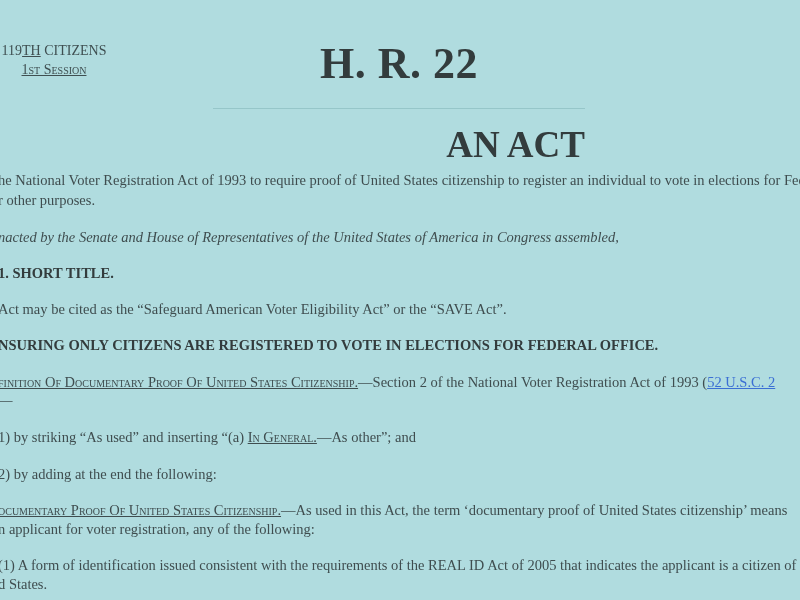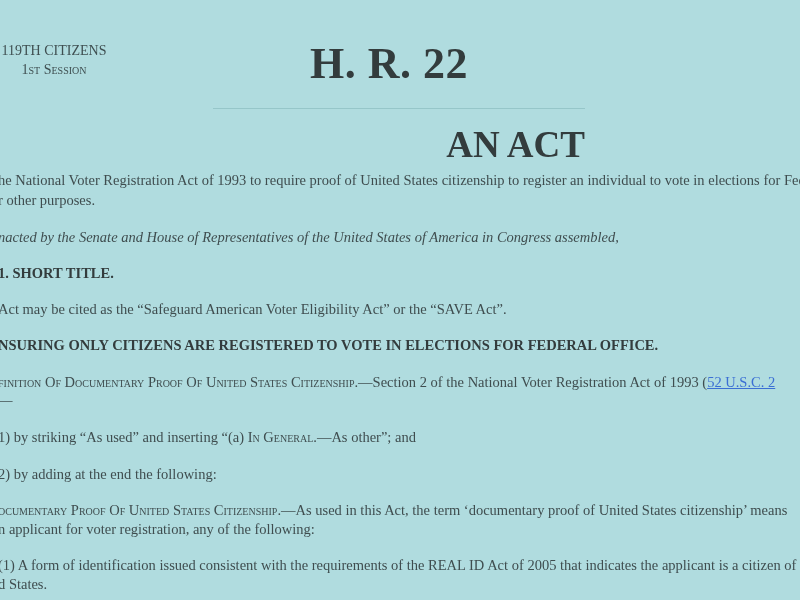--- a/index.html
+++ b/index.html
@@ -25,24 +25,24 @@
     .congress-block {
       position: absolute;
       left: -6px;
       top: 41px;
       width: 120px;
       text-align: center;
       font-size: 14px;
       line-height: 19px;
       color: #3f4f51;
     }
-    .sc { font-variant: small-caps; }
+    .sc { font-variant: small-caps; text-decoration: underline; }
     .title-hr {
       position: absolute;
-      left: 203px;
+      left: 213px;
       width: 372px;
       top: 38px;
       text-align: center;
       font-size: 44px;
       font-weight: bold;
       color: #333c3d;
       letter-spacing: 0.5px;
     }
     .divider {
       position: absolute;

